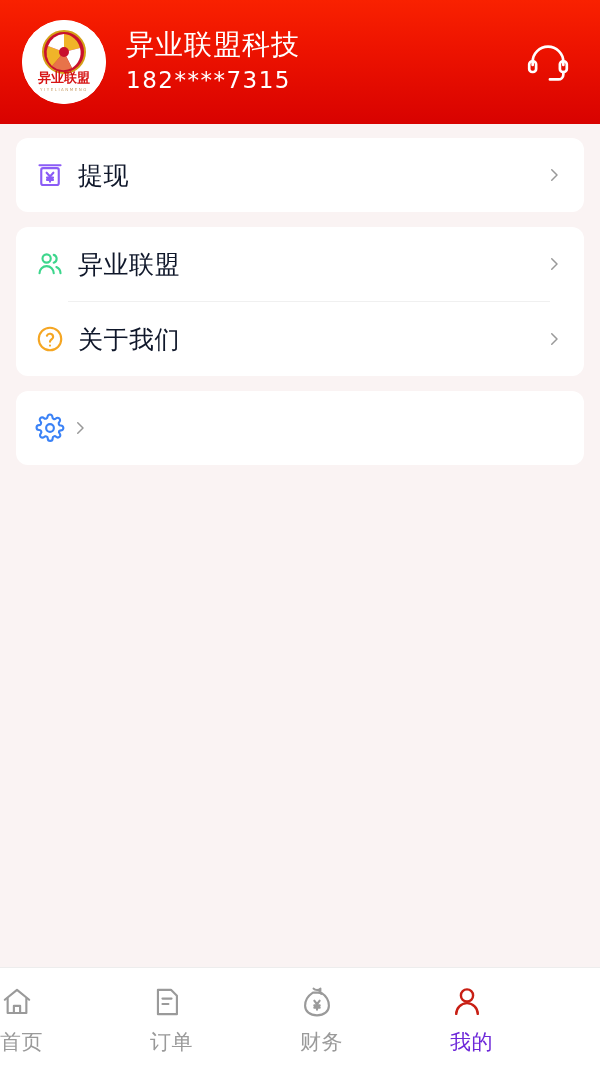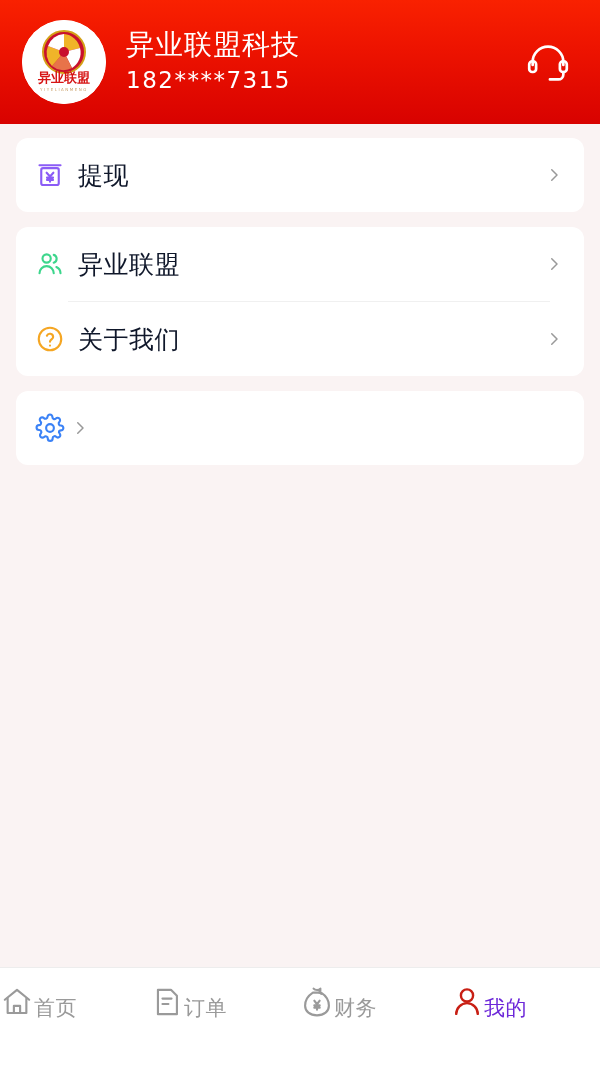--- a/index.html
+++ b/index.html
@@ -78,21 +78,21 @@
   .tabbar {
     flex:0 0 auto;
     height:100px;
     background:#ffffff;
     border-top:1px solid #ededed;
     display:flex; align-items:flex-start;
     padding-top:14px;
   }
   .tab {
     flex:1 1 0;
-    display:flex; flex-direction:row; align-items:flex-end;
+    display:flex; flex-direction:column; align-items:flex-start;
     cursor:pointer;
   }
   .tab-icon { height:40px; display:flex; align-items:center; justify-content:center; }
   .tab-label { font-size:21px; color:#9a9a9a; margin-top:6px; letter-spacing:0.5px; }
   .tab.active .tab-label { color:#6d28d9; }
 </style>
 </head>
 <body>
 
 <div class="phone">

